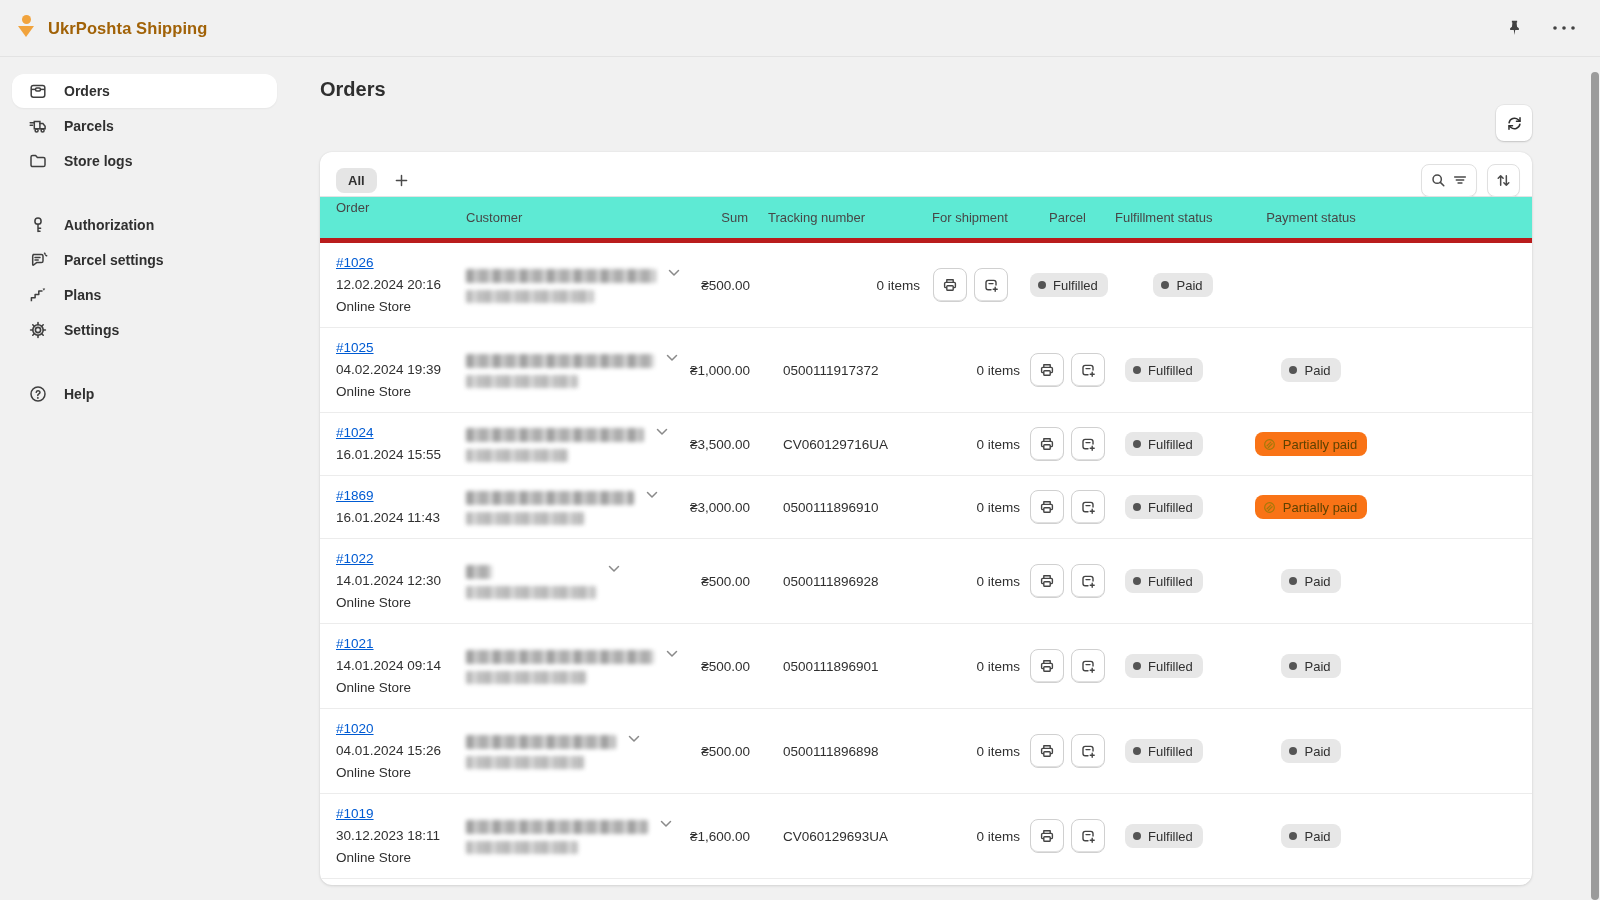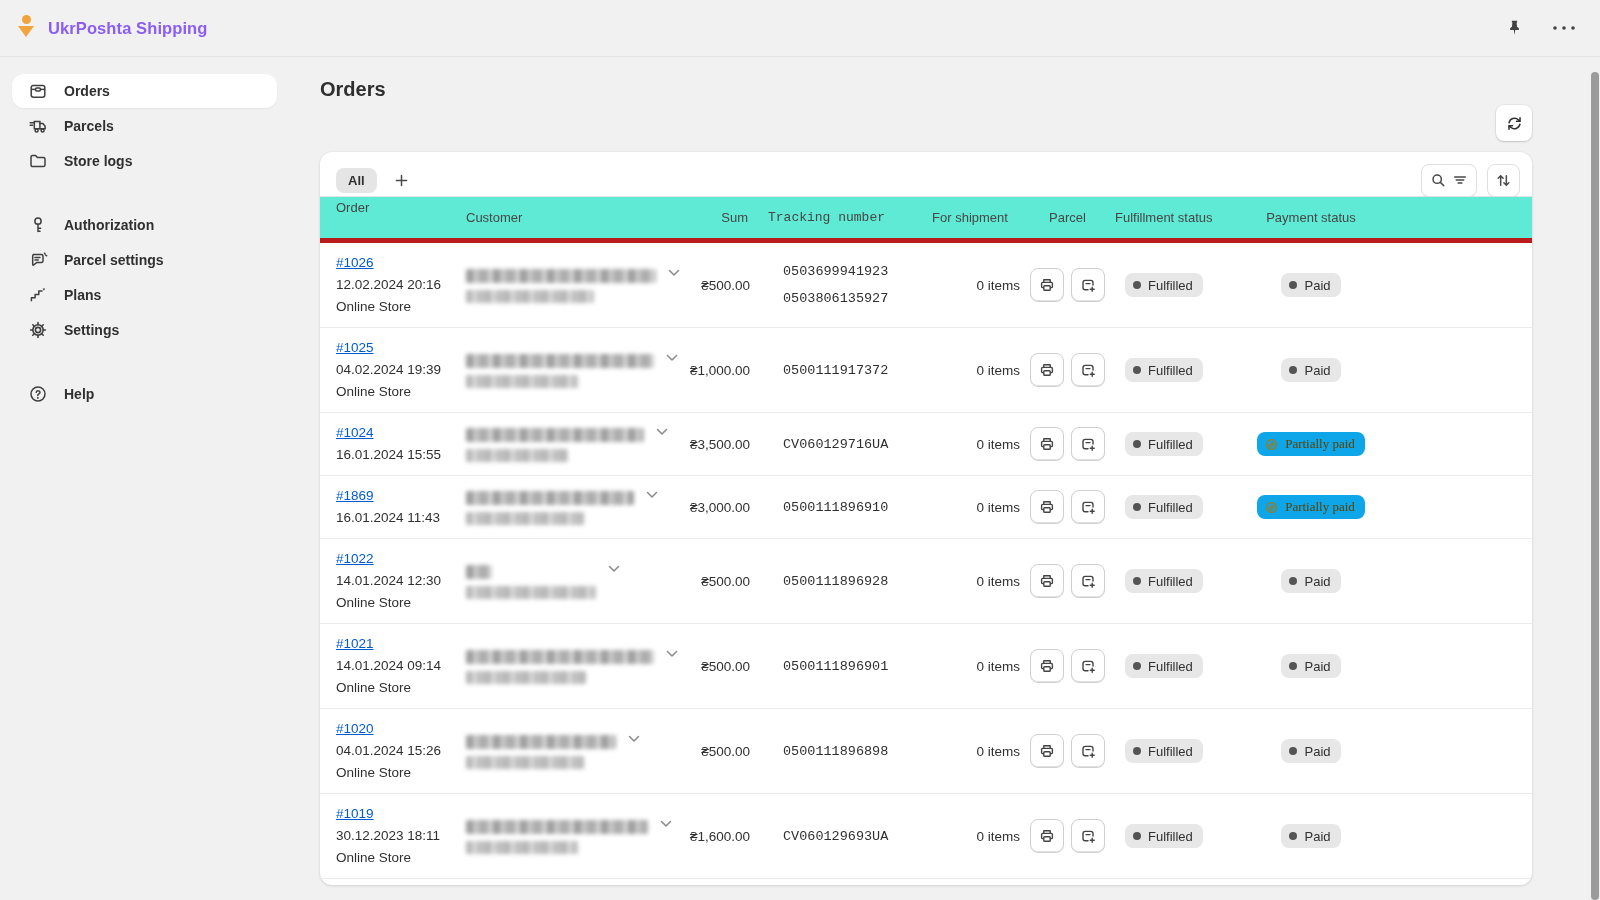--- a/index.html
+++ b/index.html
@@ -12,21 +12,21 @@
 
   
   .topbar {
     position:absolute; top:0; left:0; width:1600px; height:57px;
     border-bottom:1px solid #e3e3e3; display:flex; align-items:center;
     padding:0 22px 0 16px; background:#f1f1f1; z-index:5;
   }
   .logo-mark { width:20px; height:26px; display:flex; flex-direction:column; align-items:center; margin-right:12px; }
   .logo-dot { width:9px; height:9px; border-radius:50%; background:#f1a33c; margin-bottom:2px; }
   .logo-tri { width:0; height:0; border-left:8px solid transparent; border-right:8px solid transparent; border-top:11px solid #f1a33c; }
-  .app-title { font-size:16.5px; font-weight:700; color:#8b5cf6; letter-spacing:.1px; }
+  .app-title { font-size:16.5px; font-weight:700; color:#a16207; letter-spacing:.1px; }
   .topbar-actions { margin-left:auto; display:flex; align-items:center; gap:22px; }
   .topbar-btn { background:none; border:none; display:flex; align-items:center; justify-content:center; width:28px; height:28px; }
 
   
   .sidebar { position:absolute; top:57px; left:0; width:291px; bottom:0; padding:17px 14px 0 12px; }
   .nav-group { display:flex; flex-direction:column; gap:1px; }
   .nav-group + .nav-group { margin-top:30px; }
   .nav-item {
     display:flex; align-items:center; height:34px; border-radius:12px;
     padding:0 12px 0 16px; gap:16px; cursor:pointer;
@@ -84,38 +84,38 @@
 
   .c-customer { display:flex; align-items:flex-start; gap:12px; }
   .blur-stack { display:flex; flex-direction:column; gap:7px; padding-top:2px; }
   .blur-line { height:14px; border-radius:2px; filter:blur(2.2px);
     background:repeating-linear-gradient(90deg,#9e9e9e 0 7px,#c6c6c6 7px 13px,#adadad 13px 22px,#d2d2d2 22px 27px); }
   .blur-line.l2 { height:13px; opacity:.85;
     background:repeating-linear-gradient(90deg,#ababab 0 6px,#cfcfcf 6px 11px,#b5b5b5 11px 19px); }
   .chevron-wrap { background:none; border:none; padding:2px 0 0 0; display:flex; }
 
   .c-sum { text-align:right; }
-  .c-tracking { padding-left:33px; display:flex; flex-direction:column; gap:12px;font-family:Liberation Mono, monospace; }
+  .c-tracking { padding-left:33px; display:flex; flex-direction:column; gap:12px; }
   .c-ship { text-align:right; }
   .c-parcel { display:flex; justify-content:center; gap:7px; }
   .iconbtn {
     width:34px; height:34px; background:#fff; border:1px solid #d0d0d0; border-radius:8px;
     display:flex; align-items:center; justify-content:center;
     box-shadow:inset 0 -1px 0 rgba(0,0,0,.12);
   }
   .c-fulfill .badge { margin-left:10px; }
   .c-payment { display:flex; justify-content:center; }
 
   .badge {
     display:inline-flex; align-items:center; gap:7px; height:24px; padding:0 10px 0 8px;
     background:#e7e7e7; border-radius:8px; font-size:13px; color:#303030; white-space:nowrap;
   }
   .badge .dot { width:8px; height:8px; border-radius:50%; background:#545454; }
   .badge .slash-icon { display:none; }
-  .badge.warning { background:#0ea5e9; color:#5e4200;font-family:Liberation Serif, serif; }
+  .badge.warning { background:#f97316; color:#5e4200; }
   .badge.warning .slash-icon { display:inline-flex; }
 
   
   .scrollbar { position:absolute; top:57px; right:0; width:10px; bottom:0; background:#f1f1f1; }
   .scroll-thumb { position:absolute; top:15px; right:1px; width:8px; bottom:0; background:#9b9b9b; border-radius:4px; }
 
   svg { display:block; }
 </style>
 </head>
 <body>
@@ -299,24 +299,20 @@
         <span class="blur-line l1" style="width: 190px;"></span>
         <span class="blur-line l2" style="width: 128px;"></span>
       </span>
       <button class="chevron-wrap">
         <svg width="12" height="8" viewBox="0 0 12 8" fill="none" stroke="#8a8a8a" stroke-width="1.5" stroke-linecap="round" stroke-linejoin="round">
           <path d="M1.5 1.5L6 6l4.5-4.5"></path>
         </svg>
       </button>
     </div>
     <div class="cell c-sum">₴500.00</div>
-    <div class="cell c-tracking">
-            <div>0503699941923</div>
-            <div>0503806135927</div>
-          </div>
     <div class="cell c-ship">0 items</div>
     <div class="cell c-parcel">
       <button class="iconbtn">
         <svg width="16" height="16" viewBox="0 0 16 16" fill="none" stroke="#444" stroke-width="1.4" stroke-linejoin="round">
           <path d="M4.8 5.4V2.8h6.4v2.6"></path>
           <rect x="2.6" y="5.4" width="10.8" height="5.2" rx="1.2"></rect>
           <rect x="4.8" y="8.8" width="6.4" height="4.4" rx="0.8" fill="#fff"></rect>
         </svg>
       </button>
       <button class="iconbtn">

